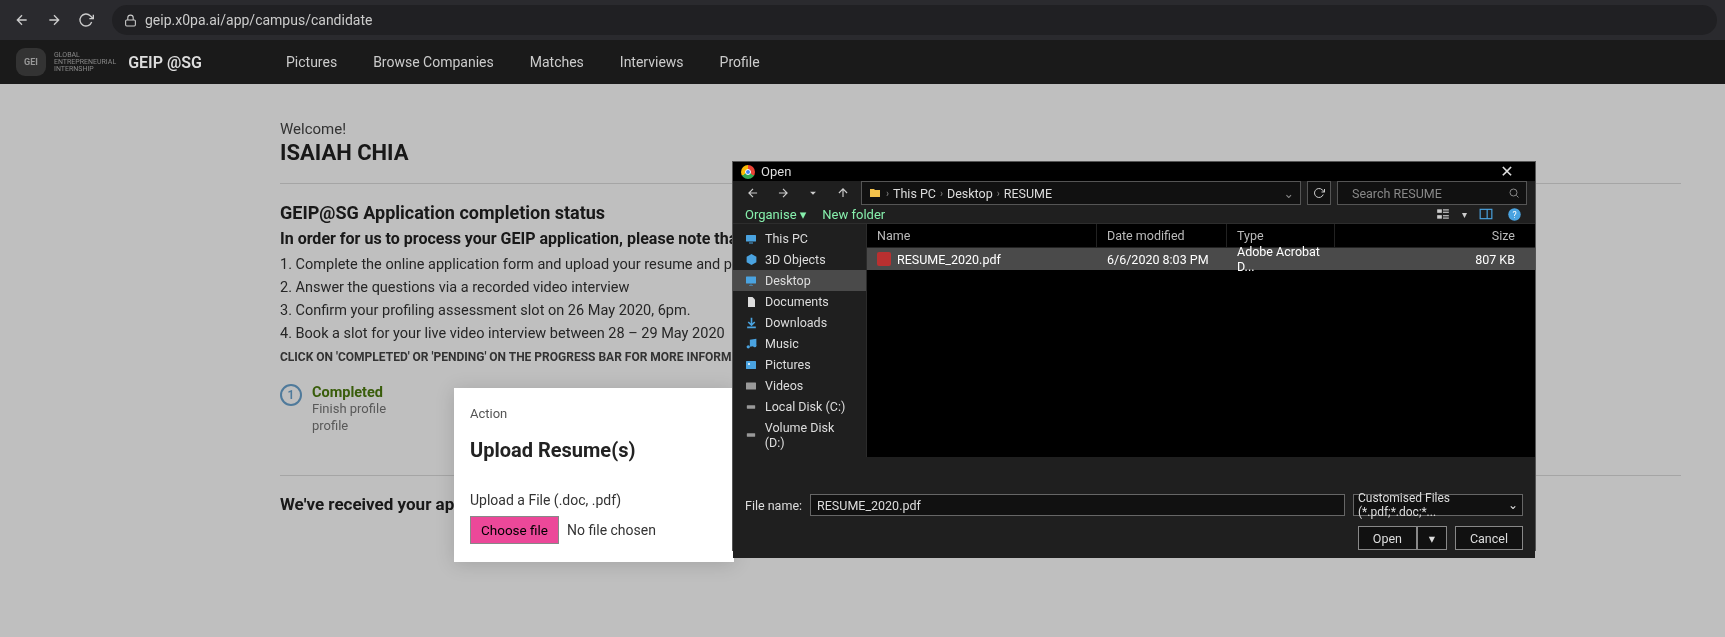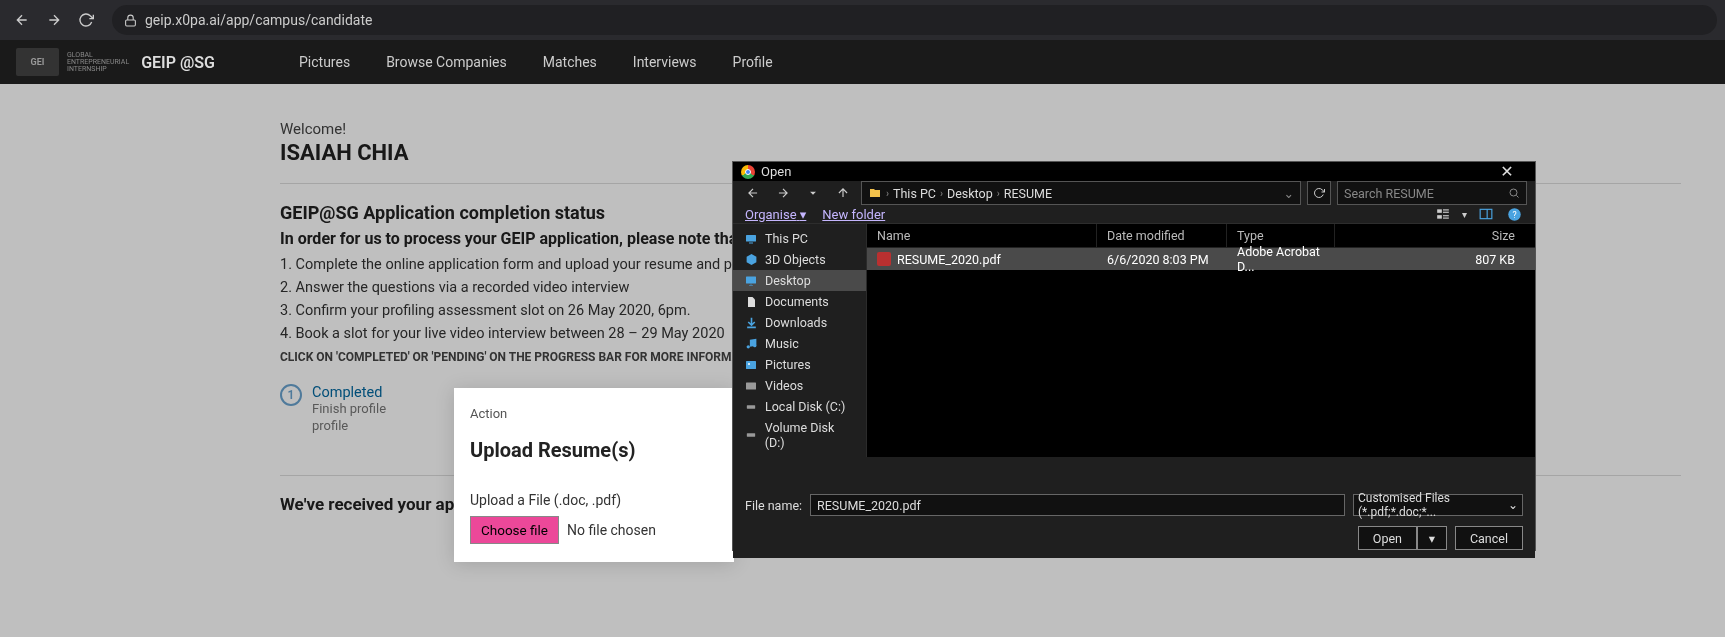--- a/index.html
+++ b/index.html
@@ -7,40 +7,40 @@
 
 
 .browser-bar { height: 40px; background: #2a2a2e; display: flex; align-items: center; padding: 0 8px; gap: 4px; justify-content: center; }
 .nav-btn { width: 28px; height: 28px; display: flex; align-items: center; justify-content: center; color: #ccc; cursor: pointer; border-radius: 14px; }
 .url-bar { flex: 1; height: 30px; background: #202023; border-radius: 15px; display: flex; align-items: center; padding: 0 12px; color: #ccc; font-size: 14px; gap: 8px; margin-left: 8px; }
 .lock-icon { color: #ccc; }
 
 
 .top-nav { height: 44px; background: #1a1a1a; display: flex; align-items: center; padding: 0 16px; gap: 24px; }
 .logo-section { display: flex; align-items: center; gap: 8px; }
-.logo-badge { width: 43px; height: 28px; background: #333; border-radius: 2px; display:flex; align-items:center; justify-content:center; color:#999; font-size:9px; font-weight:bold; }
+.logo-badge { width: 30px; height: 28px; background: #333; border-radius: 9px; display:flex; align-items:center; justify-content:center; color:#999; font-size:9px; font-weight:bold; }
 .logo-sub { font-size: 7px; color: #888; line-height: 1; }
 .brand { color: #ddd; font-weight: 600; font-size: 16px; margin-left: 4px; }
 .nav-item { color: #ccc; font-size: 14px; cursor: pointer; padding: 0 6px; }
 
 
 .page-wrap { position: absolute; top: 84px; left: 0; right: 0; bottom: 0; background: #fff; overflow: hidden; }
 .overlay { position: absolute; inset: 0; background: rgba(0,0,0,0.25); pointer-events: none; }
 .content { position: absolute; top: 0; left: 236px; right: 0; padding: 36px 44px; color: #333; }
 .welcome { font-size: 15px; color: #444; }
 .username { font-size: 22px; font-weight: 700; color: #222; margin-top: 2px; }
 .hr { height: 1px; background: #ddd; margin: 18px 0; }
 .status-heading { font-size: 18px; font-weight: 700; color: #222; margin-bottom: 6px; }
 .status-sub { font-size: 16px; font-weight: 700; color: #222; margin-bottom: 8px; }
 .step { font-size: 14.5px; color: #333; margin: 6px 0; }
 .tip { font-size: 12px; font-weight: 700; color: #444; margin-top: 8px; }
 .progress-row { display: flex; gap: 24px; margin-top: 20px; }
 .progress-item { display: flex; gap: 10px; }
 .circle-badge { width: 22px; height: 22px; border: 2px solid #6aa3cf; color: #6aa3cf; border-radius: 50%; display:flex; align-items:center; justify-content:center; font-size:12px; font-weight:600; }
-.prog-title { font-size: 14.5px; font-weight: 400; color: #0369a1; }
+.prog-title { font-size: 14.5px; font-weight: 700; color: #4d7c0f; }
 .prog-sub { font-size: 13px; color: #777; line-height: 1.3; }
 .received { font-size: 17px; font-weight: 700; color: #222; }
 
 
 .upload-modal { position: absolute; top: 388px; left: 454px; width: 280px; background: #fff; padding: 18px 16px; box-shadow: 0 2px 18px rgba(0,0,0,.15); z-index: 5; }
 .modal-label { font-size: 13px; color: #555; }
 .modal-heading { font-size: 20px; font-weight: 700; color: #222; margin-top: 17px; }
 .modal-text { font-size: 14px; color: #333; margin-top: 30px; }
 .file-row { display: flex; align-items: center; gap: 8px; margin-top: 8px; }
 .choose-btn { padding: 5px 10px; font-size: 13.5px; border: 1px solid #888; background: #ec4899; cursor: pointer; }
@@ -52,23 +52,23 @@
 .fd-title-left { display: flex; align-items: center; gap: 6px; }
 .fd-title { font-size: 13px; }
 .fd-close { width: 40px; text-align: center; cursor: pointer; font-size: 16px; }
 .fd-nav { height: 32px; background: #1f1f1f; display: flex; align-items: center; padding: 0 8px; gap: 6px; }
 .fd-nav-btn { width: 24px; height: 24px; display:flex; align-items:center; justify-content:center; color:#ccc; cursor:pointer; }
 .fd-nav-btn svg { width:14px; height:14px; }
 .fd-breadcrumb { flex: 1; height: 24px; background: #111; border: 1px solid #555; display: flex; align-items: center; padding: 0 6px; gap: 4px; font-size: 12.5px; color: #ddd; }
 .fd-bc-sep { color: #888; font-size: 10px; }
 .fd-refresh { width: 24px; height: 24px; display:flex; align-items:center; justify-content:center; border:1px solid #555; background:#111; cursor:pointer; }
 .fd-search { width: 190px; height: 24px; background: #111; border: 1px solid #555; display:flex; align-items:center; padding: 0 6px; justify-content: space-between; }
-.fd-search-text { color: #888; font-size: 12.5px; }
+.fd-search-text { color: #888; font-size: 12.5px; margin-left: 8px; }
 .fd-toolbar { height: 32px; background: #1f1f1f; display: flex; align-items: center; padding: 0 12px; gap: 16px; border-bottom: 1px solid #2d2d2d; }
-.fd-tool { color: #c4b5fd; font-size: 13px; cursor: pointer; text-decoration: underline; }
+.fd-tool { color: #86efac; font-size: 13px; cursor: pointer; }
 .fd-tool-icons { margin-left: auto; display: flex; gap: 10px; align-items: center; }
 .fd-tool-icon { width: 18px; height: 18px; cursor:pointer; display:flex; align-items:center; justify-content:center; }
 .fd-body { flex: 1; display: flex; background: #000; }
 .fd-sidebar { width: 134px; background: #1f1f1f; padding: 4px 0; border-right: 1px solid #2b2b2b; }
 .fd-side-item { display: flex; align-items: center; gap: 6px; padding: 3px 10px; font-size: 12.5px; color: #ddd; cursor: pointer; }
 .fd-side-item.active { background: #4a4a4a; }
 .fd-side-icon { width: 16px; height: 14px; display:flex; align-items:center; justify-content:center; }
 .fd-list { flex: 1; background: #000; }
 .fd-columns { display: flex; height: 24px; background: #000; color: #bbb; font-size: 12.5px; border-bottom: 1px solid #222; }
 .fd-col { padding: 4px 10px; border-right: 1px solid #222; }

